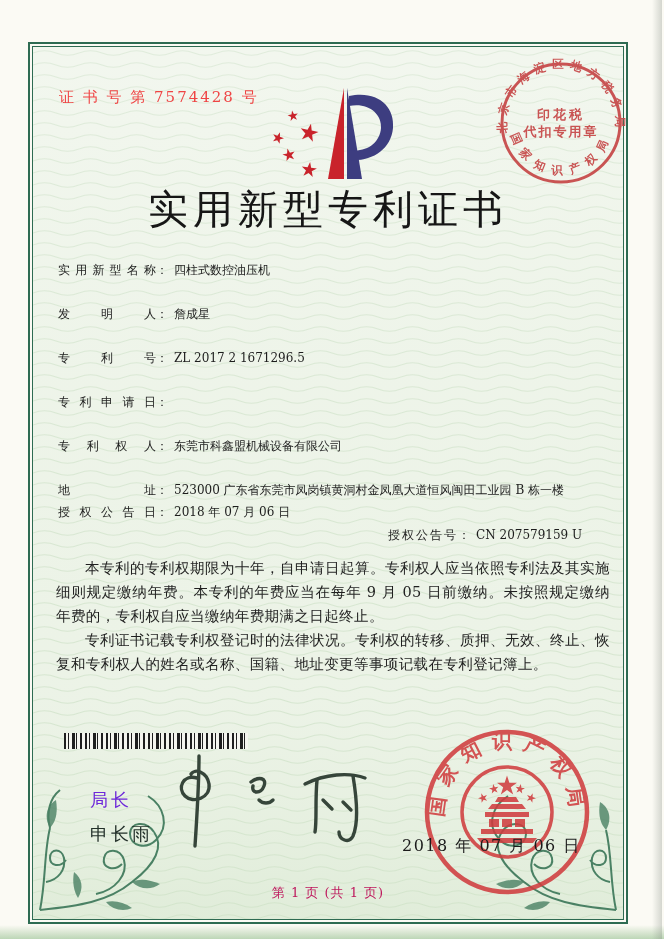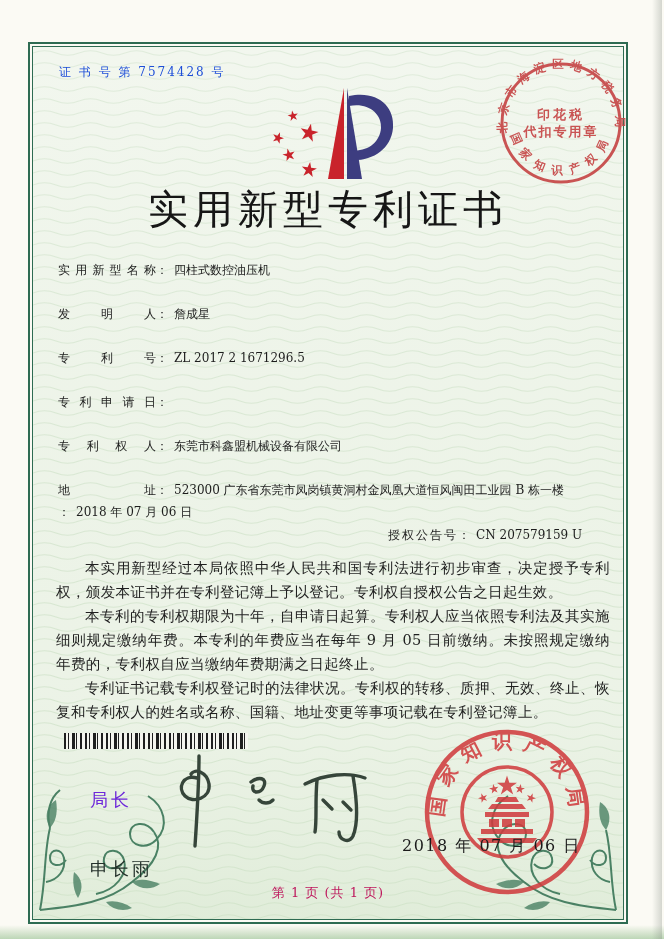--- a/index.html
+++ b/index.html
@@ -8,21 +8,21 @@
   .scan{position:absolute;inset:0;}
   .scan-edge{position:absolute;right:2px;top:0;bottom:0;width:10px;
        background:linear-gradient(90deg,rgba(0,0,0,0),rgba(110,120,110,.28));}
   .bottom-band{position:absolute;left:0;right:0;bottom:0;height:14px;
        background:linear-gradient(180deg,rgba(185,212,180,0),#bcd6b6);}
   .cert{position:absolute;left:28px;top:42px;width:596px;height:878px;
        border:2px solid #2e6b52;}
   .cert-inner{position:absolute;inset:2px;border:1px solid #2e6b52;}
   .waves{position:absolute;inset:3px;}
   .abs{position:absolute;}
-  .cert-no{left:29px;top:20px;font-size:12px;letter-spacing:2px;color:#1d4ed8;}
+  .cert-no{left:29px;top:44px;font-size:15px;letter-spacing:2px;color:#ef4444;}
   .title{left:0;right:0;top:138px;text-align:center;font-size:40px;font-weight:400;
        letter-spacing:5px;color:#161616;}
   .fields{left:28px;top:215px;width:556px;font-size:12px;line-height:22px;}
   .frow{display:flex;margin-bottom:22px;}
   .frow.addr{margin-bottom:0;}
   .flabel{width:98px;text-align:justify;text-align-last:justify;flex:0 0 98px;}
   .fcolon{flex:0 0 18px;}
   .fvalue{flex:1;}
   .frow.last{margin-top:0;}
   .pair1{display:flex;width:330px;flex:0 0 330px;}
@@ -30,21 +30,21 @@
   .pair2 .flabel2{letter-spacing:2px;}
   .paras{left:26px;top:512px;width:554px;font-size:14.5px;line-height:24px;
        text-align:justify;color:#1f1f1f;}
   .paras p{margin:0;text-indent:2em;letter-spacing:.4px;}
   .barcode{left:34px;top:689px;width:184px;height:16px;
        background:repeating-linear-gradient(90deg,#1f1f1f 0 2px,#f5f5ef 2px 4px,#1f1f1f 4px 5px,
         #f5f5ef 5px 8px,#1f1f1f 8px 11px,#f5f5ef 11px 12px,#1f1f1f 12px 13px,#f5f5ef 13px 16px,
         #1f1f1f 16px 18px,#f5f5ef 18px 21px);}
   .signer-title{left:60px;top:744px;font-size:18px;letter-spacing:3px;
        font-family:"DejaVu Sans","Liberation Sans",sans-serif;color:#6d28d9;}
-  .signer-name{left:60px;top:813px;font-size:18px;letter-spacing:3px;
+  .signer-name{left:60px;top:778px;font-size:18px;letter-spacing:3px;
        font-family:"DejaVu Sans","Liberation Sans",sans-serif;color:#23302a;}
   .signature{left:137px;top:700px;}
   .logo{left:233px;top:32px;}
   .tax-stamp{left:466px;top:14px;opacity:.92;}
   .big-seal{left:389px;top:680px;opacity:.95;}
   .seal-date{left:372px;top:792px;font-size:16px;letter-spacing:1.5px;color:#1b1b1b;white-space:nowrap;}
   .footer{left:0;right:0;top:840px;text-align:center;font-size:13px;letter-spacing:1px;color:#be185d;}
   .flourish-l{left:4px;top:716px;}
   .flourish-r{right:4px;top:726px;transform:scaleX(-1);}
 </style>
@@ -164,33 +164,33 @@
           <span class="fcolon">：</span>
         <span class="fvalue">东莞市科鑫盟机械设备有限公司</span>
       </div>
       <div class="frow addr">
         <span class="flabel">地址</span>
           <span class="fcolon">：</span>
         <span class="fvalue">523000 广东省东莞市凤岗镇黄洞村金凤凰大道恒风闽田工业园 B 栋一楼</span>
       </div>
       <div class="frow last">
         <span class="pair1">
+          <span class="flabel">授权公告日</span>
             <span class="fcolon">：</span>
           <span class="fvalue">2018 年 07 月 06 日</span>
         </span>
         <span class="pair2">
           <span class="flabel2">授权公告号</span>
             <span class="fcolon">：</span>
           <span class="fvalue">CN 207579159 U</span>
         </span>
       </div>
     </div>
 
     <div class="abs paras">
-      <p>本实用新型经过本局依照中华人民共和国专利法进行初步审查，决定授予专利权，颁发本证书并在专利登记簿上予以登记。专利权自授权公告之日起生效。</p>
       <p>本专利的专利权期限为十年，自申请日起算。专利权人应当依照专利法及其实施细则规定缴纳年费。本专利的年费应当在每年 9 月 05 日前缴纳。未按照规定缴纳年费的，专利权自应当缴纳年费期满之日起终止。</p>
       <p>专利证书记载专利权登记时的法律状况。专利权的转移、质押、无效、终止、恢复和专利权人的姓名或名称、国籍、地址变更等事项记载在专利登记簿上。</p>
     </div>
 
     <div class="abs barcode"></div>
 
     <div class="abs signer-title">局长</div>
     <div class="abs signer-name">申长雨</div>
 
     <svg class="abs signature" width="215" height="115" viewBox="0 0 215 115">

